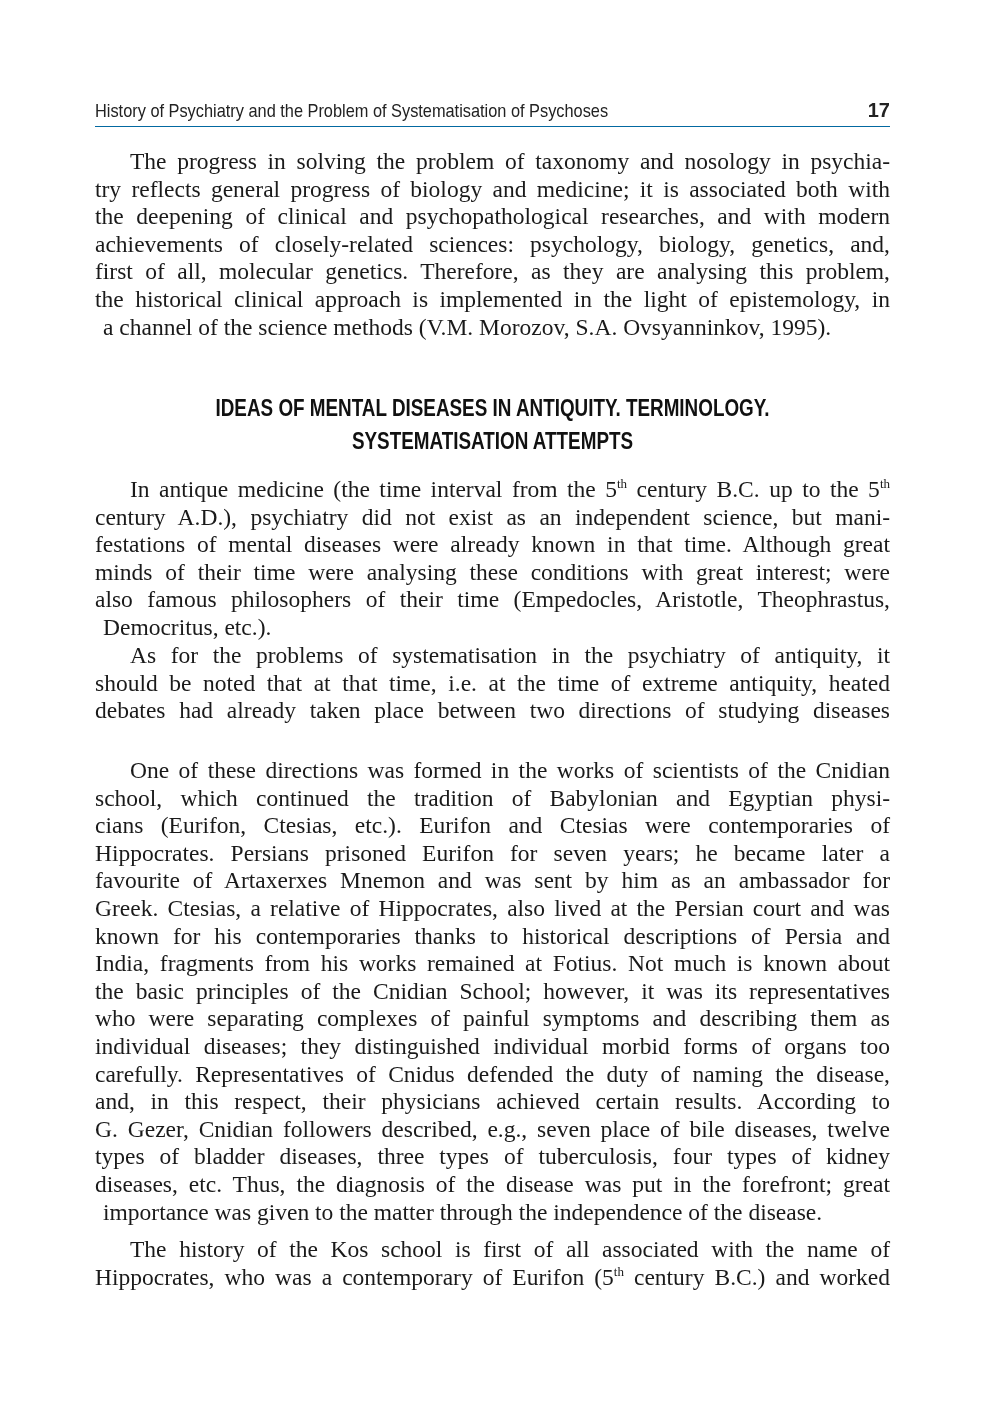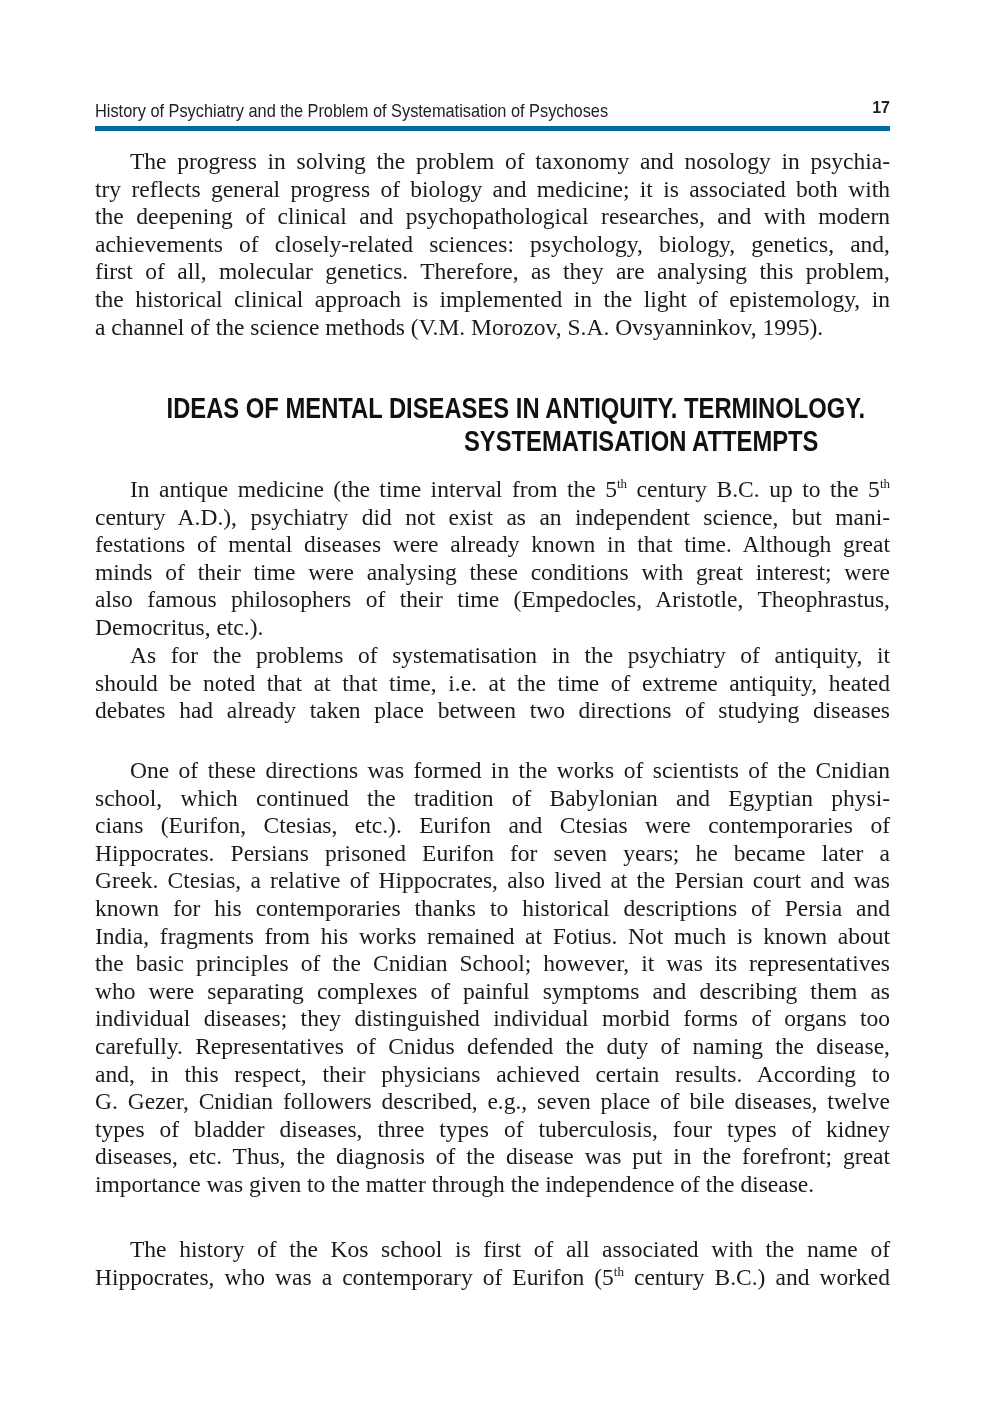--- a/index.html
+++ b/index.html
@@ -1,43 +1,43 @@
 <!DOCTYPE html>
 <html><head>
 <meta charset="utf-8">
 <style>
   html, body { margin: 0; padding: 0; background: #ffffff; }
   body { width: 1000px; height: 1413px; position: relative; overflow: hidden; }
   .page { position: absolute; left: 0; top: 0; width: 1000px; height: 1413px; }
   .running-head {
     position: absolute; left: 95px; top: 98px; width: 795px; height: 28px;
-    border-bottom: 5px solid #0369a1;
+    border-bottom: 1px solid #0369a1;
     font-family: "Liberation Sans", sans-serif; color: #222;
   }
   .running-head .title {
     position: absolute; left: 0; top: 2px; font-size: 19px;
     transform: scaleX(0.86); transform-origin: left center; white-space: nowrap;
   }
   .running-head .pnum {
-    position: absolute; right: 0; top: 1px; font-size: 16px; font-weight: bold;
+    position: absolute; right: 0; top: 1px; font-size: 20px; font-weight: bold;
   }
   .text {
     position: absolute; left: 95px; width: 795px;
     font-family: "Liberation Serif", serif; font-size: 23.5px; color: #1a1a1a;
   }
   .line {
     display: block; height: 27.6px; line-height: 27.6px; white-space: nowrap;
     text-align: justify; text-align-last: justify;
   }
-  .line.last { text-align-last: left; }
+  .line.last { text-align-last: left; margin-left: 8px; }
   .line.indent { padding-left: 35px; }
   sup { font-size: 13px; line-height: 0; vertical-align: super; }
   .heading {
-    position: absolute; left: 95px; top: 392px; width: 795px; text-align: right;
-    font-family: "Liberation Sans", sans-serif; font-weight: bold; font-size: 29px;
+    position: absolute; left: 95px; top: 392px; width: 795px; text-align: center;
+    font-family: "Liberation Sans", sans-serif; font-weight: bold; font-size: 23px;
     color: #111; line-height: 33px;
   }
   .heading span { display: block; transform: scaleX(0.82); transform-origin: center; white-space: nowrap; }
 </style>
 </head>
 <body>
 
 <div class="page">
 
   <div class="running-head">
@@ -73,20 +73,21 @@
     <span class="line indent">As for the problems of systematisation in the psychiatry of antiquity, it</span>
     <span class="line">should be noted that at that time, i.e. at the time of extreme antiquity, heated</span>
     <span class="line">debates had already taken place between two directions of studying diseases</span>
   </div>
 
   <div class="text" style="top:757px;">
     <span class="line indent">One of these directions was formed in the works of scientists of the Cnidian</span>
     <span class="line">school, which continued the tradition of Babylonian and Egyptian physi-</span>
     <span class="line">cians (Eurifon, Ctesias, etc.). Eurifon and Ctesias were contemporaries of</span>
     <span class="line">Hippocrates. Persians prisoned Eurifon for seven years; he became later a</span>
+    <span class="line">favourite of Artaxerxes Mnemon and was sent by him as an ambassador for</span>
     <span class="line">Greek. Ctesias, a relative of Hippocrates, also lived at the Persian court and was</span>
     <span class="line">known for his contemporaries thanks to historical descriptions of Persia and</span>
     <span class="line">India, fragments from his works remained at Fotius. Not much is known about</span>
     <span class="line">the basic principles of the Cnidian School; however, it was its representatives</span>
     <span class="line">who were separating complexes of painful symptoms and describing them as</span>
     <span class="line">individual diseases; they distinguished individual morbid forms of organs too</span>
     <span class="line">carefully. Representatives of Cnidus defended the duty of naming the disease,</span>
     <span class="line">and, in this respect, their physicians achieved certain results. According to</span>
     <span class="line">G. Gezer, Cnidian followers described, e.g., seven place of bile diseases, twelve</span>
     <span class="line">types of bladder diseases, three types of tuberculosis, four types of kidney</span>

